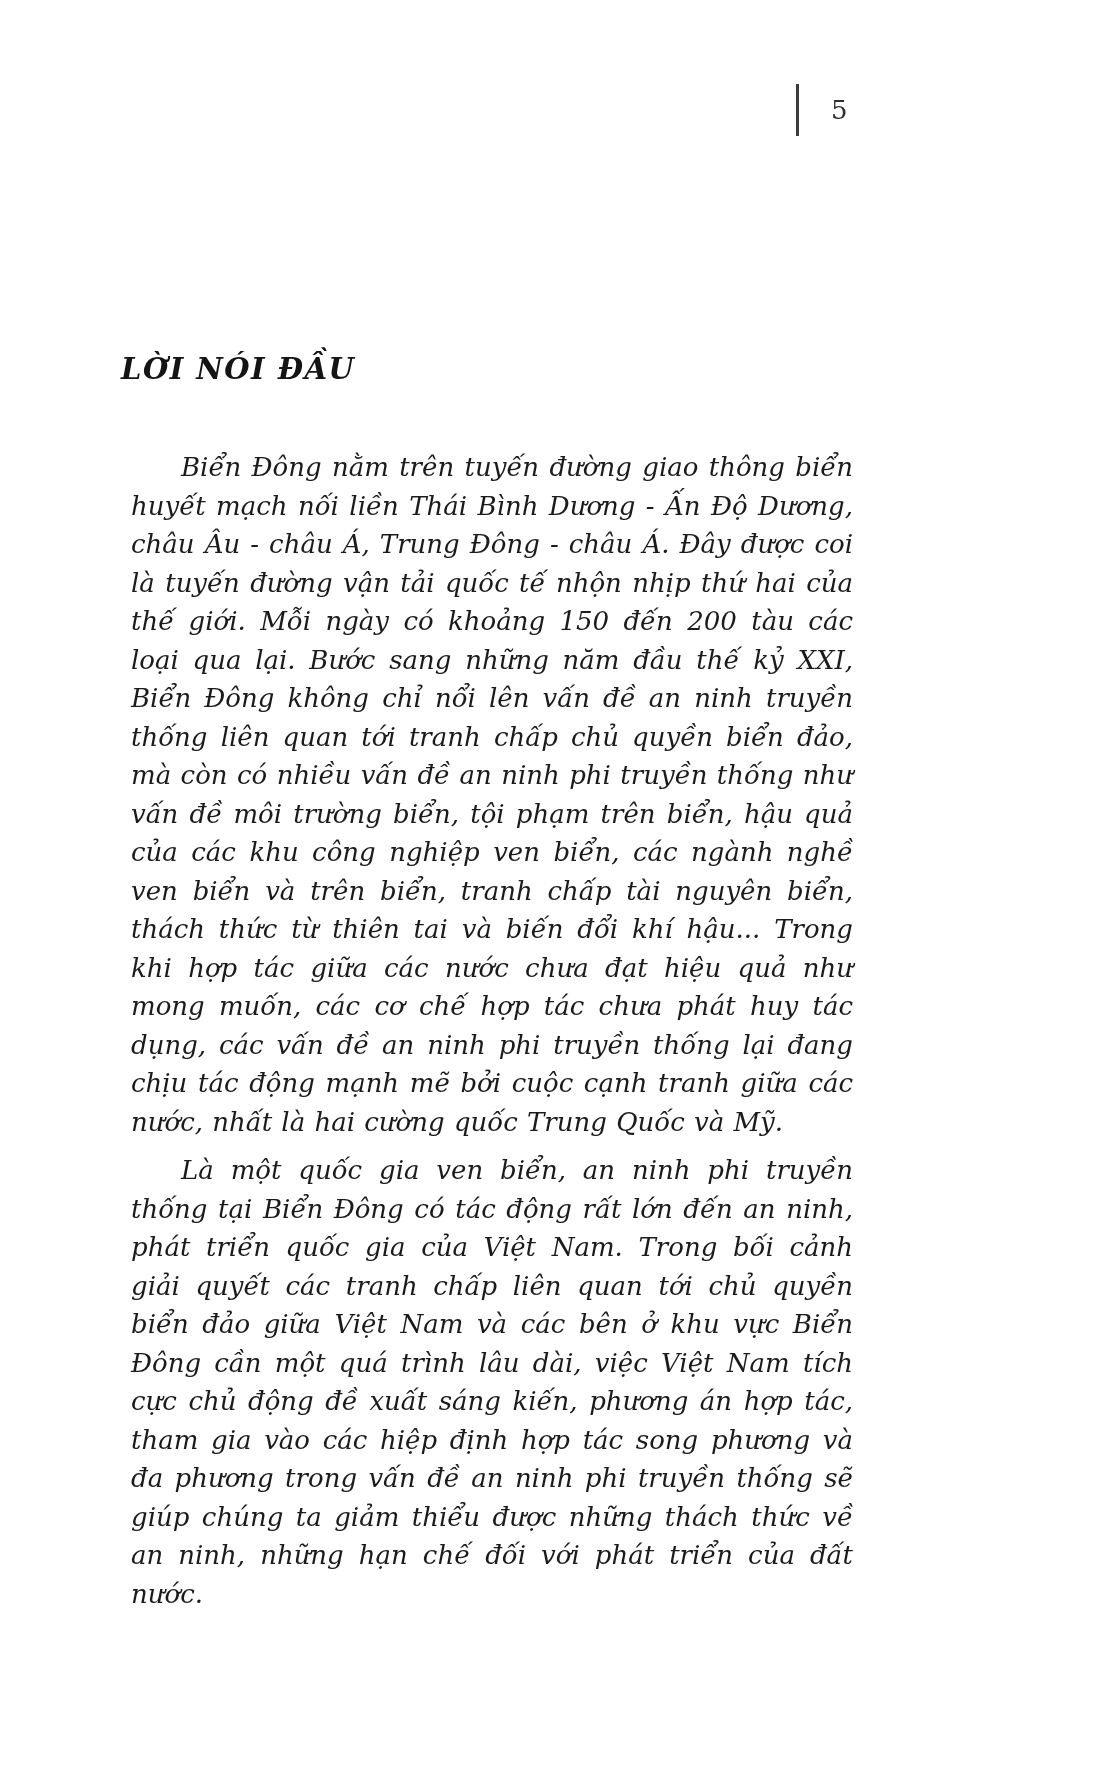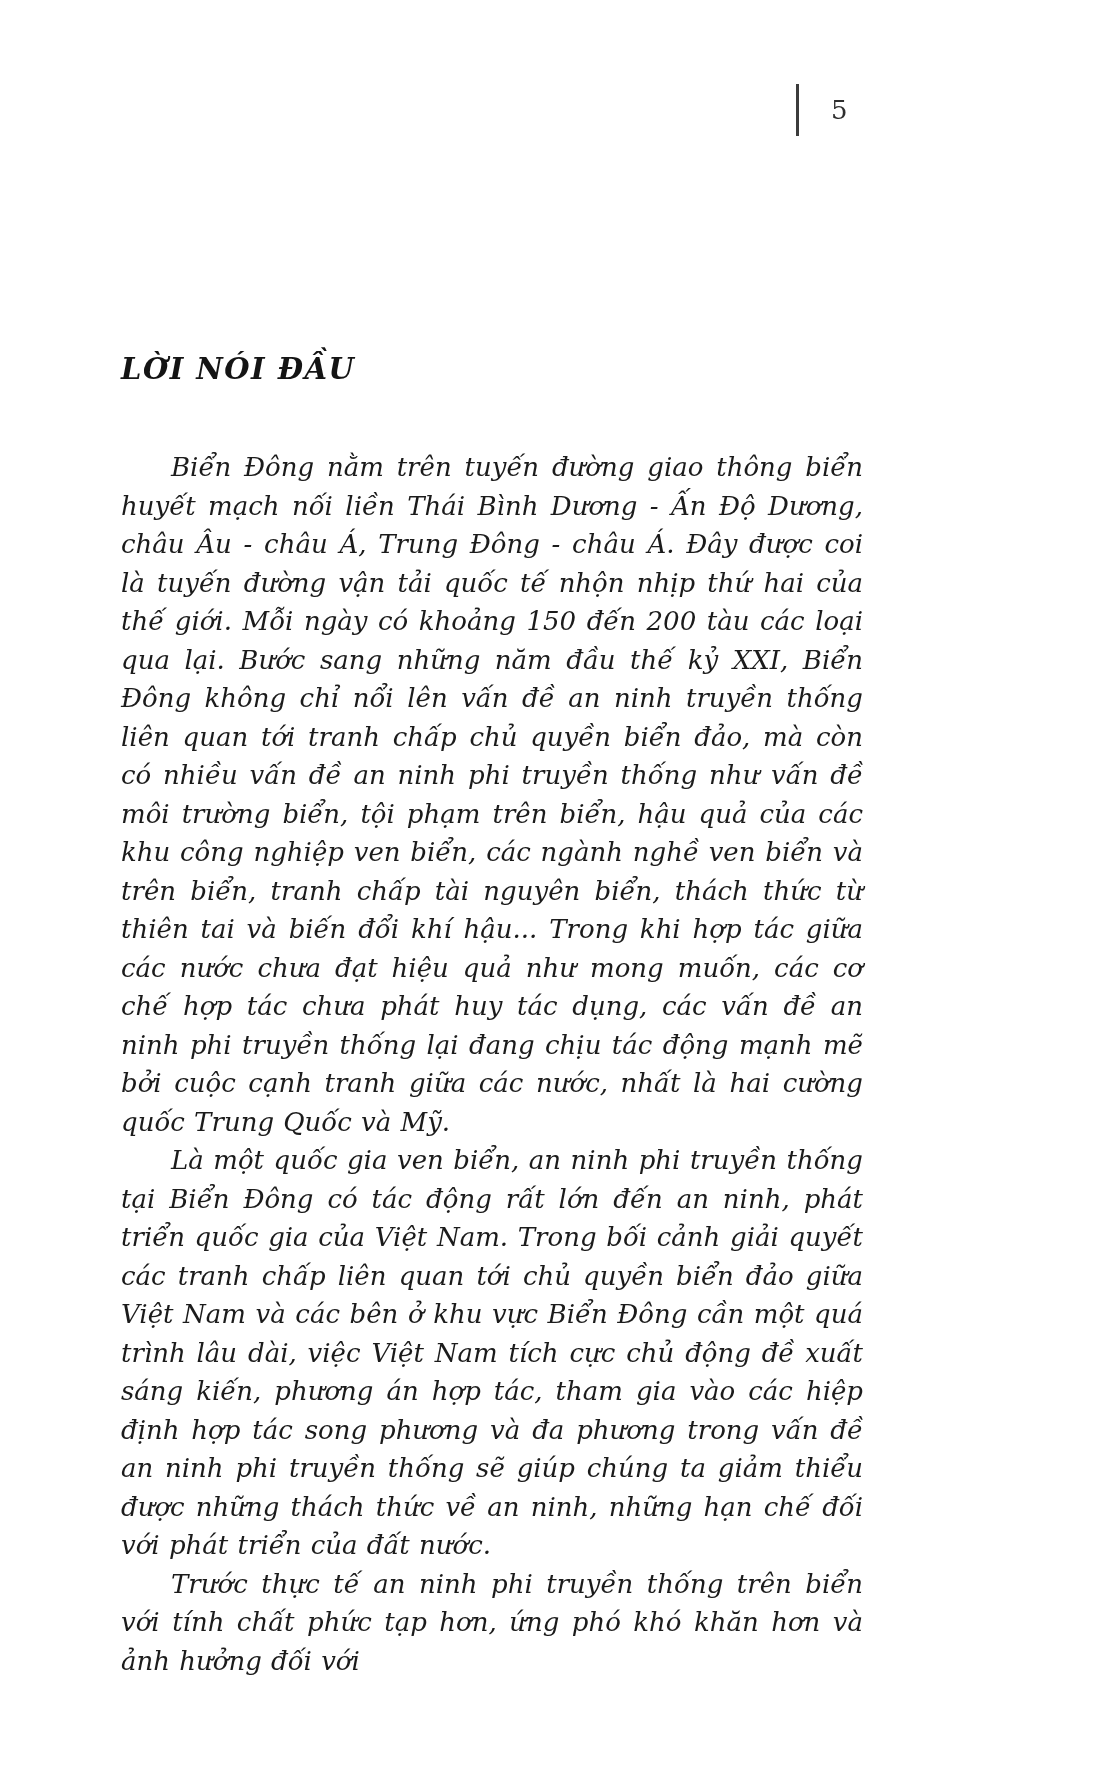--- a/index.html
+++ b/index.html
@@ -46,21 +46,21 @@
   .title {
     margin: 0 0 62px 0;
     text-align: left;
     font-size: 29px;
     font-weight: bold;
     font-style: italic;
     letter-spacing: 1.5px;
     color: #141414;
   }
   .content p {
-    margin: 0;
+    margin: 10px;
     font-size: 26px;
     font-style: italic;
     line-height: 38.5px;
     text-align: justify;
     text-indent: 50px;
     word-spacing: 1px;
     color: #1b1b1b;
   }
 </style>
 </head>
@@ -70,16 +70,15 @@
 
   <div class="page-header">
     <span class="page-number-divider"></span>
     <span class="page-num">5</span>
   </div>
 
   <div class="content">
     <h1 class="title">LỜI NÓI ĐẦU</h1>
     <p>Biển Đông nằm trên tuyến đường giao thông biển huyết mạch nối liền Thái Bình Dương - Ấn Độ Dương, châu Âu - châu Á, Trung Đông - châu Á. Đây được coi là tuyến đường vận tải quốc tế nhộn nhịp thứ hai của thế giới. Mỗi ngày có khoảng 150 đến 200 tàu các loại qua lại. Bước sang những năm đầu thế kỷ XXI, Biển Đông không chỉ nổi lên vấn đề an ninh truyền thống liên quan tới tranh chấp chủ quyền biển đảo, mà còn có nhiều vấn đề an ninh phi truyền thống như vấn đề môi trường biển, tội phạm trên biển, hậu quả của các khu công nghiệp ven biển, các ngành nghề ven biển và trên biển, tranh chấp tài nguyên biển, thách thức từ thiên tai và biến đổi khí hậu... Trong khi hợp tác giữa các nước chưa đạt hiệu quả như mong muốn, các cơ chế hợp tác chưa phát huy tác dụng, các vấn đề an ninh phi truyền thống lại đang chịu tác động mạnh mẽ bởi cuộc cạnh tranh giữa các nước, nhất là hai cường quốc Trung Quốc và Mỹ.</p>
     <p>Là một quốc gia ven biển, an ninh phi truyền thống tại Biển Đông có tác động rất lớn đến an ninh, phát triển quốc gia của Việt Nam. Trong bối cảnh giải quyết các tranh chấp liên quan tới chủ quyền biển đảo giữa Việt Nam và các bên ở khu vực Biển Đông cần một quá trình lâu dài, việc Việt Nam tích cực chủ động đề xuất sáng kiến, phương án hợp tác, tham gia vào các hiệp định hợp tác song phương và đa phương trong vấn đề an ninh phi truyền thống sẽ giúp chúng ta giảm thiểu được những thách thức về an ninh, những hạn chế đối với phát triển của đất nước.</p>
-    <p>Trước thực tế an ninh phi truyền thống trên biển với tính chất phức tạp hơn, ứng phó khó khăn hơn và ảnh hưởng đối với</p>
   </div>
 
 </div>
 
 </body></html>

